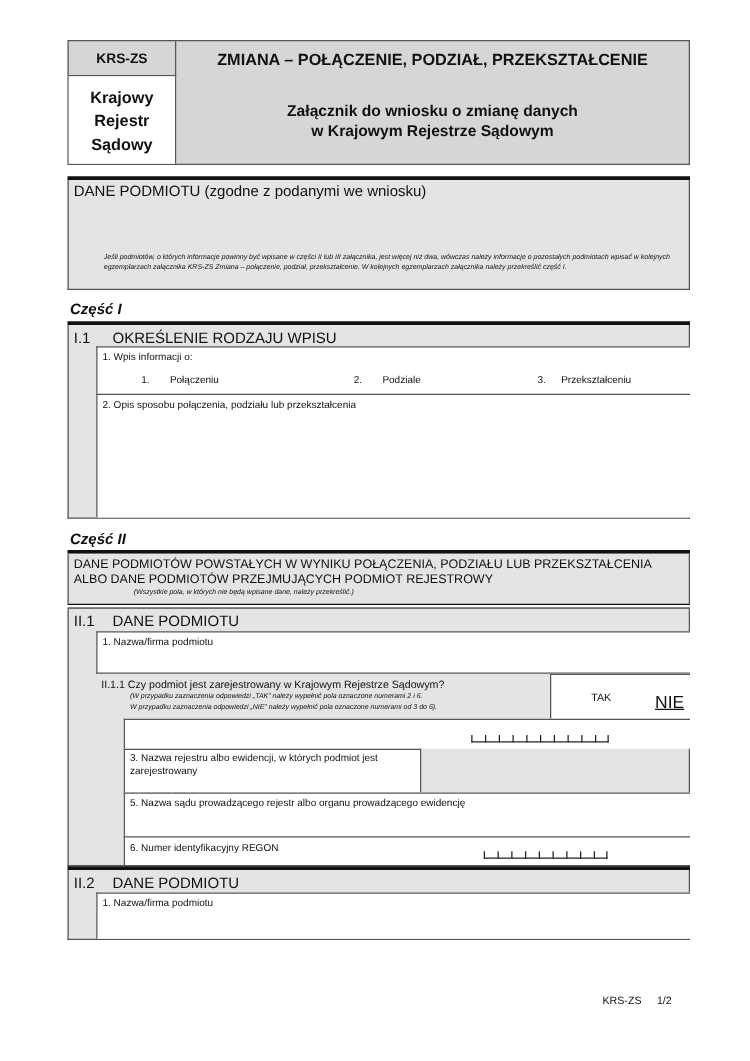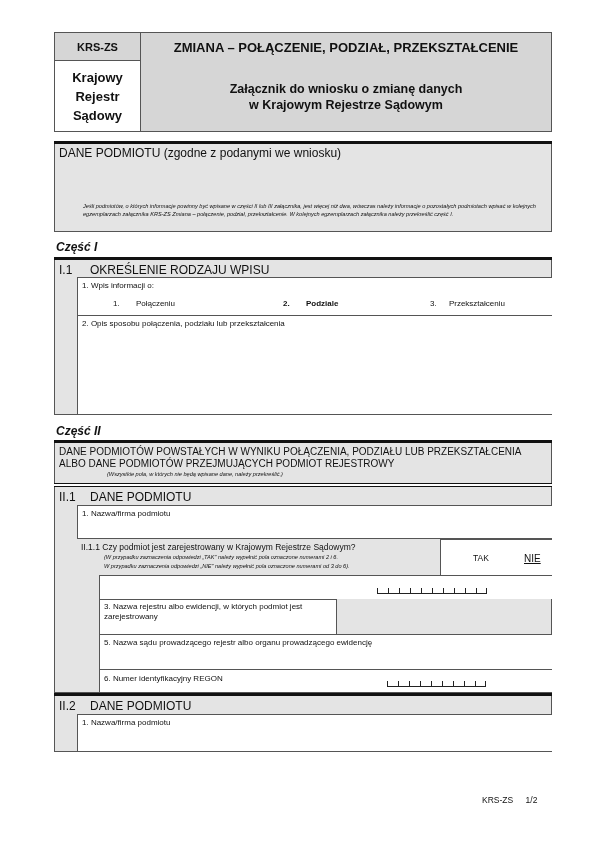--- a/index.html
+++ b/index.html
@@ -44,21 +44,21 @@
 <div class="thick" style="left:54px;top:257px;width:498px;"></div>
 <div class="abs gray b" style="left:54px;top:260px;width:498px;height:155px;border-top:none;">
   <div class="abs sechdr" style="left:4px;top:3px;">I.1</div>
   <div class="abs sechdr" style="left:35px;top:3px;">OKREŚLENIE RODZAJU WPISU</div>
   <div class="abs white" style="left:22px;top:17px;width:475px;height:38px;border-left:1px solid #555;border-top:1px solid #555;">
     <span class="lbl" style="left:4px;top:3px;">1. Wpis informacji o:</span>
     <div class="abs" style="left:35px;top:21px;font-size:8px;">
       <span>1.</span>
       <span style="margin-left:14px;margin-top:11px;">Połączeniu</span>
     </div>
-    <div class="abs" style="left:205px;top:21px;font-size:8px;font-weight:bold;">
+    <div class="abs" style="left:205px;top:21px;font-size:8px;">
       <span>2.</span>
       <span style="margin-left:14px;">Podziale</span>
     </div>
     <div class="abs" style="left:352px;top:21px;font-size:8px;">
       <span>3.</span>
       <span style="margin-left:10px;">Przekształceniu</span>
     </div>
   </div>
   <div class="abs white" style="left:22px;top:55px;width:475px;height:99px;border-left:1px solid #555;border-top:1px solid #555;">
     <span class="lbl" style="left:4px;top:3px;">2. Opis sposobu połączenia, podziału lub przekształcenia</span>
@@ -84,21 +84,21 @@
   </div>
   <div class="abs" style="left:26px;top:55px;width:358px;">
     <div style="font-size:8.5px;">II.1.1 Czy podmiot jest zarejestrowany w Krajowym Rejestrze Sądowym?</div>
     <div style="margin-left:23px;font-size:5.6px;font-style:italic;line-height:9px;margin-top:1px;">
       <div>(W przypadku zaznaczenia odpowiedzi „TAK” należy wypełnić pola oznaczone numerami 2 i 6.</div>
       <div>W przypadku zaznaczenia odpowiedzi „NIE” należy wypełnić pola oznaczone numerami od 3 do 6).</div>
     </div>
   </div>
   <div class="abs white" style="left:385px;top:52px;width:112px;height:36px;border-left:1px solid #555;border-top:1px solid #555;">
     <span class="abs" style="left:32px;top:13px;font-size:8.5px;">TAK</span>
-    <span class="abs" style="left:83px;top:13px;font-size:10px;text-decoration:underline;">NIE</span>
+    <span class="abs" style="left:83px;top:13px;font-size:14px;text-decoration:underline;">NIE</span>
   </div>
   <div class="abs white" style="left:44px;top:88px;width:453px;height:24px;border-left:1px solid #555;border-top:1px solid #555;">
     <span class="lbl" style="left:4px;top:16px;margin-top:37px;">2. Numer KRS</span>
     <div class="comb" style="left:277px;top:12px;">
         <span></span>
         <span></span>
         <span></span>
         <span></span>
         <span></span>
         <span></span>

